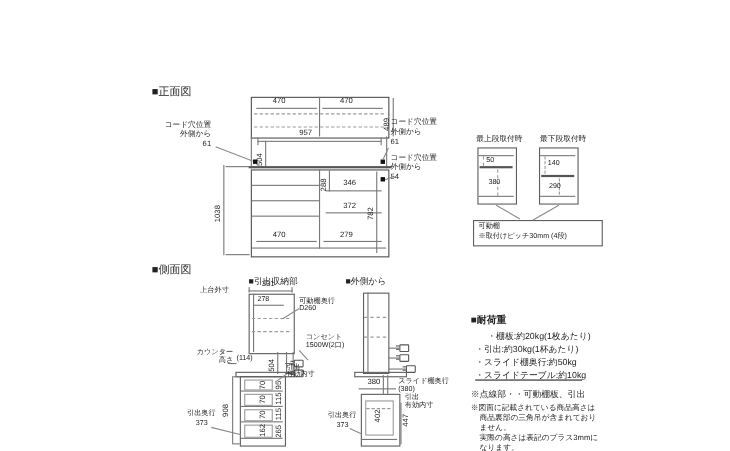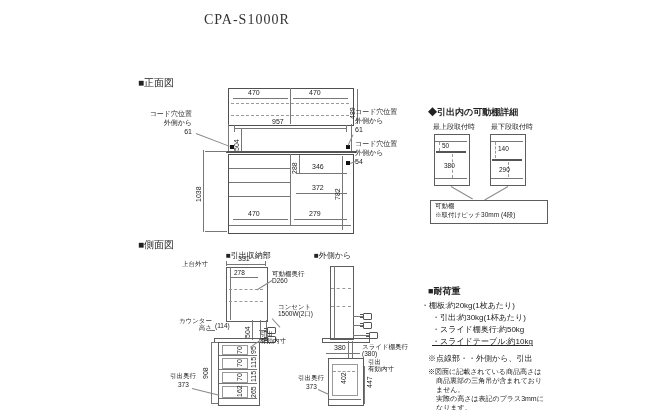--- a/index.html
+++ b/index.html
@@ -26,21 +26,20 @@
   .sec{position:absolute;font-size:10px;color:#222;white-space:nowrap;}
   .sub{position:absolute;font-size:8px;color:#222;white-space:nowrap;}
   .hdr9{position:absolute;font-size:9px;font-weight:bold;color:#222;white-space:nowrap;}
   .ra{text-align:right;}
 </style>
 </head>
 <body>
 
 <div class="page">
 
-  <div class="title" style="left:204px;top:12px;">CPA-S1000R</div>
 
   <div class="sec" style="left:138px;top:76px;">■正面図</div>
 
   <div class="bx bx2" style="left:228px;top:88px;width:124px;height:36px;"></div>
   <div class="vl" style="left:290px;top:88px;height:36px;"></div>
   <div class="hd" style="left:231px;top:103px;width:118px;"></div>
   <div class="hd" style="left:231px;top:115px;width:118px;"></div>
   <div class="hl" style="left:233px;top:98px;width:55px;"></div>
   <div class="t" style="left:248px;top:89px;">470</div>
   <div class="hl" style="left:293px;top:98px;width:55px;"></div>
@@ -90,21 +89,20 @@
   <div class="lead" style="left:196px;top:133px;width:36px;transform:rotate(21deg);"></div>
   <div class="t" style="left:355px;top:108px;">コード穴位置</div>
   <div class="t" style="left:355px;top:117px;">外側から</div>
   <div class="t" style="left:355px;top:126px;">61</div>
   <div class="lead" style="left:348px;top:145px;width:12px;transform:rotate(-65deg);"></div>
   <div class="t" style="left:355px;top:140px;">コード穴位置</div>
   <div class="t" style="left:355px;top:149px;">外側から</div>
   <div class="t" style="left:355px;top:158px;">54</div>
   <div class="lead" style="left:350px;top:163px;width:8px;transform:rotate(-20deg);"></div>
 
-  <div class="hdr9" style="left:428px;top:106px;">◆引出内の可動棚詳細</div>
   <div class="t" style="left:433px;top:123px;">最上段取付時</div>
   <div class="t" style="left:491px;top:123px;">最下段取付時</div>
 
   <div class="bx" style="left:434px;top:134px;width:34px;height:50px;"></div>
   <div class="hl" style="left:435px;top:141px;width:32px;"></div>
   <div class="shelf" style="left:436px;top:151px;width:30px;"></div>
   <div class="vd" style="left:439px;top:142px;height:9px;"></div>
   <div class="t f6" style="left:442px;top:142px;">50</div>
   <div class="vd" style="left:452px;top:154px;height:24px;"></div>
   <div class="t f6" style="left:444px;top:162px;">380</div>
@@ -214,24 +212,24 @@
   <div class="vt f6" style="left:340px;top:370px;height:14px;">402</div>
   <div class="t f6" style="left:368px;top:358px;">引出</div>
   <div class="t f6" style="left:368px;top:365px;">有効内寸</div>
   <div class="vl" style="left:364px;top:366px;height:38px;"></div>
   <div class="vt f6" style="left:366px;top:374px;height:14px;">447</div>
   <div class="t f6" style="left:298px;top:374px;">引出奥行</div>
   <div class="t f6" style="left:306px;top:383px;">373</div>
   <div class="lead" style="left:318px;top:389px;width:12px;transform:rotate(25deg);"></div>
 
   <div class="hdr9" style="left:428px;top:285px;">■耐荷重</div>
-  <div class="t f8" style="left:421px;top:301px;">・棚板:約20kg(1枚あたり)</div>
+  <div class="t f8" style="left:443px;top:301px;">・棚板:約20kg(1枚あたり)</div>
   <div class="t f8" style="left:432px;top:313px;">・引出:約30kg(1杯あたり)</div>
   <div class="t f8" style="left:432px;top:325px;">・スライド棚奥行:約50kg</div>
   <div class="t f8" style="left:432px;top:337px;text-decoration:underline;">・スライドテーブル:約10kg</div>
-  <div class="t f8" style="left:428px;top:354px;">※点線部・・外側から、引出</div>
+  <div class="t f8" style="left:428px;top:354px;">※点線部・・可動棚板、引出</div>
   <div class="t" style="left:428px;top:368px;">※図面に記載されている商品高さは</div>
   <div class="t" style="left:436px;top:377px;">商品裏部の三角吊が含まれており</div>
   <div class="t" style="left:436px;top:386px;">ません。</div>
   <div class="t" style="left:436px;top:395px;">実際の高さは表記のプラス3mmに</div>
   <div class="t" style="left:436px;top:404px;">なります。</div>
 
 </div>
 
 </body></html>

